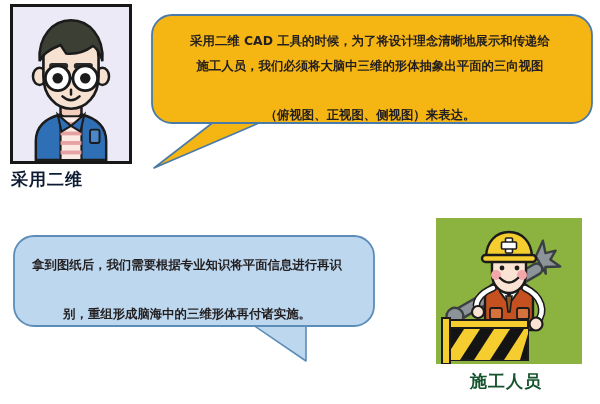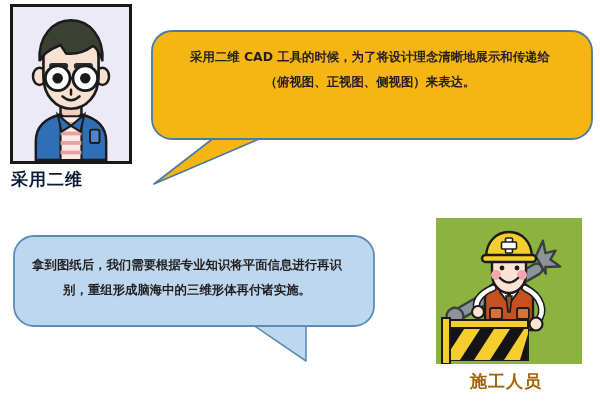--- a/index.html
+++ b/index.html
@@ -54,34 +54,34 @@
     background: #8cb33f;
     overflow: hidden;
   }
   #worker-label {
     position: absolute;
     left: 470px;
     top: 370px;
     font-family: "Liberation Serif", serif;
     font-size: 17px;
     font-weight: bold;
-    color: #a16207;
+    color: #14532d;
     letter-spacing: 1px;
     white-space: nowrap;
   }
 
   
   .bubble-svg {
     position: absolute;
     overflow: visible;
   }
   #yellow-bubble-wrap {
     position: absolute;
     left: 140px;
-    top: 24px;
+    top: 8px;
     width: 460px;
     height: 170px;
   }
   #blue-bubble-wrap {
     position: absolute;
     left: 6px;
     top: 230px;
     width: 460px;
     height: 140px;
   }
@@ -104,21 +104,21 @@
   #blue-text {
     left: 11px;
     top: 22px;
     width: 340px;
     font-size: 12.4px;
     line-height: 25px;
     text-align: justify;
     text-align-last: center;
   }
   .ln { display: block; white-space: nowrap; }
-  #yellow-text .ln:nth-child(3), #blue-text .ln:nth-child(2) { text-align: center; }
+  #yellow-text .ln:nth-child(3), #blue-text .ln:nth-child(2) { text-align: center; margin-top: 24px; }
 </style>
 </head>
 <body>
 
 <div id="stage">
 
   <div id="designer-photo">
     <svg viewBox="0 0 122 160" width="100%" height="100%">
       <rect x="0" y="0" width="122" height="160" fill="#eceaf6"></rect>
 
@@ -217,20 +217,21 @@
   </div>
   <div id="worker-label">施工人员</div>
 
   <div id="yellow-bubble-wrap">
     <svg class="bubble-svg" viewBox="0 0 460 170" width="460" height="170">
       <path d="M14 160 L84 106 L140 106 z" fill="#f5b513" stroke="#4a7aa8" stroke-width="1.6" stroke-linejoin="round"></path>
       <rect x="12" y="7" width="440" height="108" rx="20" ry="20" fill="#f5b513" stroke="#4a7aa8" stroke-width="1.8"></rect>
     </svg>
     <div id="yellow-text" class="bubble-text">
       <span class="ln">采用二维 CAD 工具的时候，为了将设计理念清晰地展示和传递给</span>
+      <span class="ln">施工人员，我们必须将大脑中三维的形体抽象出平面的三向视图</span>
       <span class="ln">（俯视图、正视图、侧视图）来表达。</span>
     </div>
   </div>
 
   <div id="blue-bubble-wrap">
     <svg class="bubble-svg" viewBox="0 0 460 140" width="460" height="140">
       <path d="M300 131 L228 82 L300 82 z" fill="#bdd7ee" stroke="#5b8db8" stroke-width="1.6" stroke-linejoin="round"></path>
       <rect x="8" y="6" width="360" height="90" rx="20" ry="20" fill="#bdd7ee" stroke="#5b8db8" stroke-width="1.8"></rect>
     </svg>
     <div id="blue-text" class="bubble-text">

